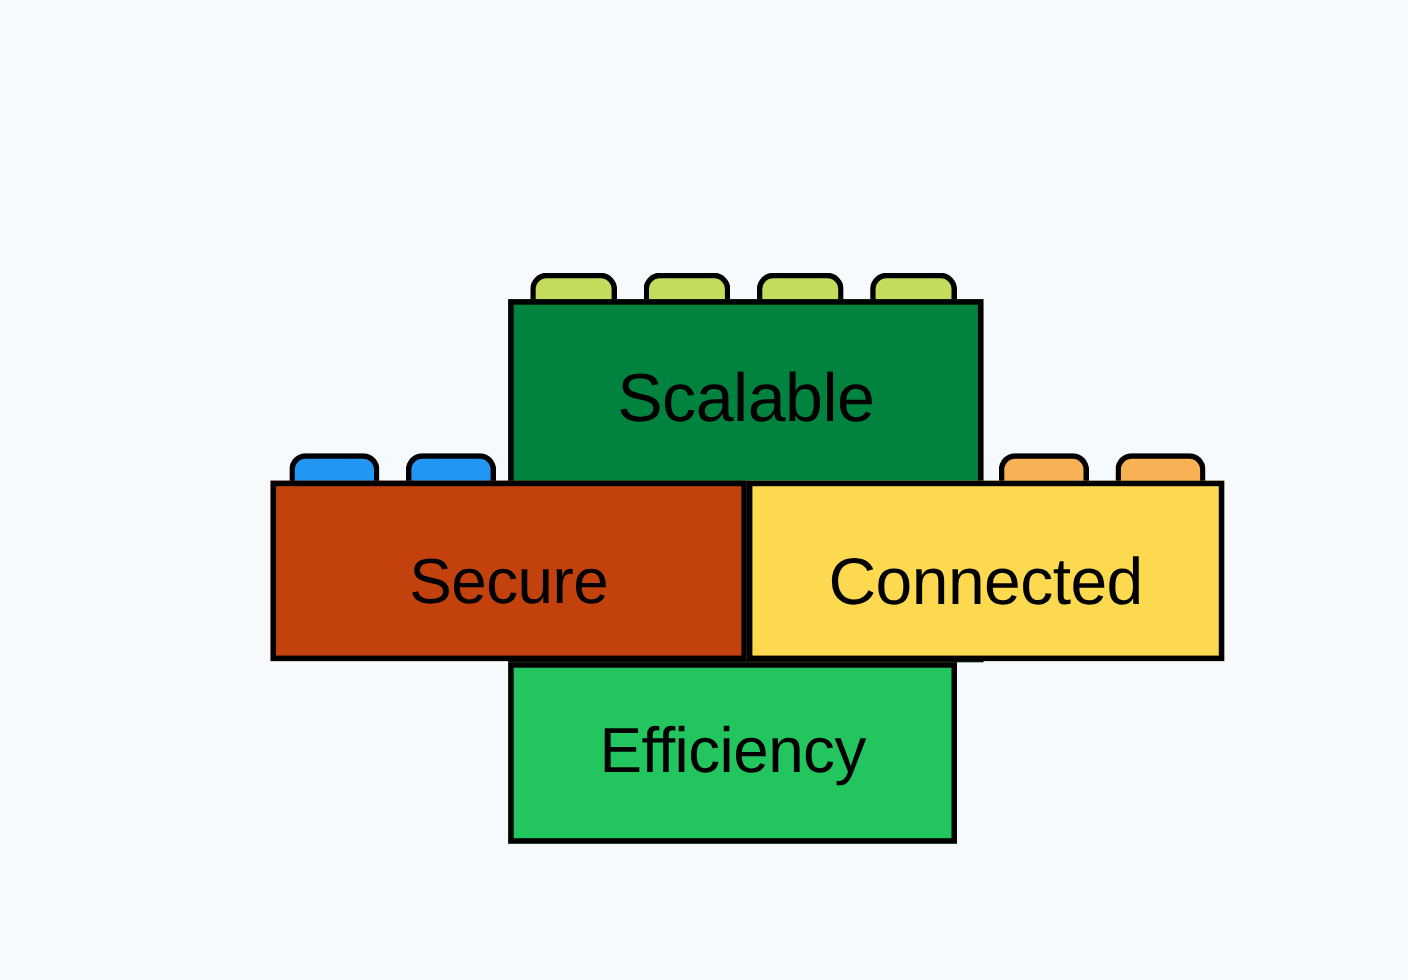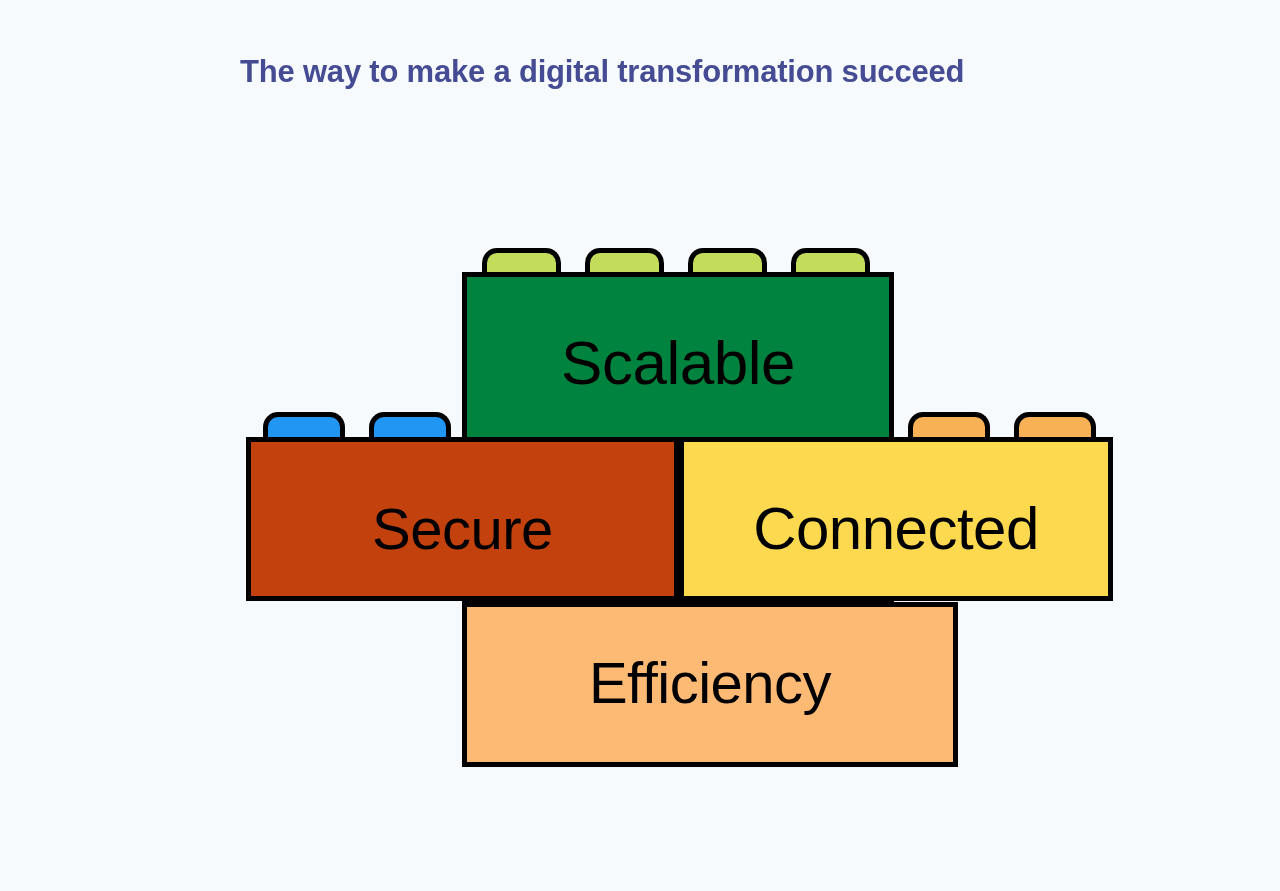--- a/index.html
+++ b/index.html
@@ -76,22 +76,22 @@
   }
 
   
   #brick-green-body {
     left: 462px;  top: 272px;  width: 432px; height: 330px;
     background: #00833e;
   }
   #brick-green-body .brick-label { font-size: 62px; margin-bottom: 168px; }
 
   #brick-red-body {
-    left: 462px;  top: 602px;  width: 496px; height: 165px;
-    background: #fdba74;
+    left: 462px;  top: 602px;  width: 408px; height: 165px;
+    background: #22c55e;
     text-align: center;
   }
   #brick-red-body .brick-label { font-size: 58px; margin-bottom: 24px; }
 
   #brick-blue-body {
     left: 246px;  top: 437px;  width: 433px; height: 164px;
     background: #c2410c;
   }
   #brick-blue-body .brick-label { font-size: 58px; }
 
@@ -109,21 +109,20 @@
   .stud-row-green  { top: 248px; height: 26px; }
   .stud-row-side   { top: 412px; height: 27px; }
   .stud-w-green    { width: 79px; }
   .stud-w-side     { width: 82px; }
 </style>
 </head>
 <body>
 
 <div id="canvas">
 
-  <div id="title">The way to make a digital transformation succeed</div>
 
   <div id="stage">
 
     <div class="brick-group">
 
       <div class="stud stud-green stud-row-green stud-w-green" style="left:482px;"></div>
       <div class="stud stud-green stud-row-green stud-w-green" style="left:585px;"></div>
       <div class="stud stud-green stud-row-green stud-w-green" style="left:688px;"></div>
       <div class="stud stud-green stud-row-green stud-w-green" style="left:791px;"></div>
 

